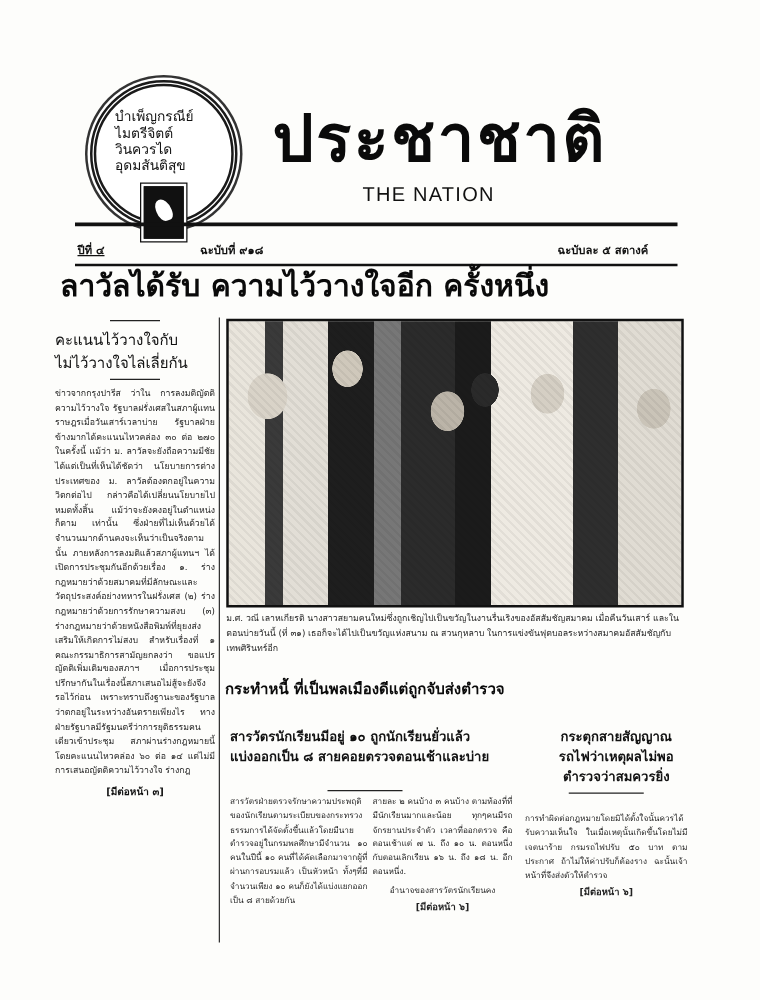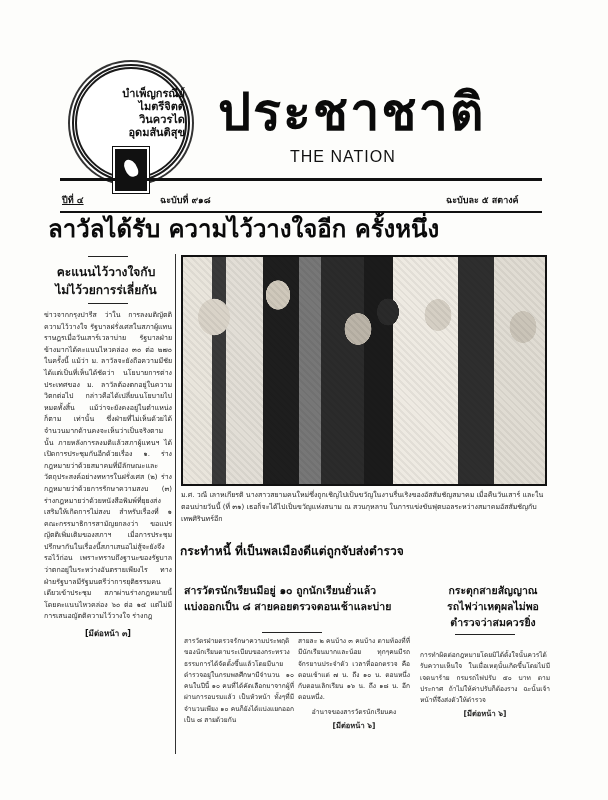--- a/index.html
+++ b/index.html
@@ -4,21 +4,21 @@
   <style>
     * { box-sizing: border-box; margin: 0; padding: 0; }
     html, body { width: 608px; height: 800px; background: #ffffff; overflow: hidden; }
     body { position: relative; font-family: "DejaVu Sans", sans-serif; color: #111; }
 
     .page { position: absolute; left: 0; top: 0; width: 608px; height: 800px; background: #fdfdfb; }
 
     
     .seal { position: absolute; left: 72px; top: 64px; width: 118px; height: 118px; border-radius: 50%;
             border: 5px double #1a1a1a; box-shadow: 0 0 0 2px #fff, 0 0 0 4px #333; background: #fff; }
-    .seal-text { position: absolute; left: 0; right: 0; top: 18px; text-align: right; font-weight: bold;
+    .seal-text { position: absolute; left: 15px; right: 0; top: 18px; text-align: left; font-weight: normal;
                  font-size: 11px; line-height: 13px; color: #111; }
     .seal-text div { white-space: nowrap; }
     .seal-emblem { position: absolute; left: 38px; top: 80px; width: 32px; height: 42px; background: #111;
                    border: 2px solid #111; box-shadow: 0 0 0 2px #fff, 0 0 0 3px #111; }
     .seal-emblem::after { content: ""; position: absolute; left: 8px; top: 8px; width: 12px; height: 18px;
                           background: #fff; border-radius: 40% 60% 30% 50%; transform: rotate(-20deg); }
 
     .title-thai { position: absolute; left: 218px; top: 82px; font-family: "DejaVu Serif", serif;
                   font-size: 52px; font-weight: bold; letter-spacing: 2px; color: #0a0a0a; line-height: 60px; }
     .title-en { position: absolute; left: 290px; top: 148px; font-family: "Liberation Sans", sans-serif;
@@ -33,21 +33,21 @@
     .dl-issue { left: 160px; }
     .dl-date { left: 248px; }
     .dl-price { left: 446px; }
 
     
     .headline { position: absolute; left: 48px; top: 213px; width: 520px; font-family: "DejaVu Serif", serif;
                 font-size: 24px; font-weight: bold; line-height: 32px; white-space: nowrap; letter-spacing: 0px; color: #0a0a0a; }
 
     
     .leftcol { position: absolute; left: 44px; top: 252px; width: 128px; }
-    .sub-head { font-size: 12px; font-weight: bold; text-align: center; line-height: 18px; padding-right: 4px; }
+    .sub-head { font-size: 12px; font-weight: normal; text-align: left; line-height: 18px; padding-right: 4px; }
     .sub-rule { width: 40px; height: 1px; background: #222; margin: 4px auto 6px; }
     .body-text { font-size: 7px; line-height: 11.6px; color: #222; text-align: justify; }
     .cont { font-size: 8px; font-weight: bold; text-align: center; margin-top: 4px; }
 
     .vrule { position: absolute; background: #333; width: 1px; }
     .vr-left { left: 175px; top: 254px; height: 500px; }
 
     
     .photo { position: absolute; left: 181px; top: 255px; width: 366px; height: 231px;
              background:
@@ -103,21 +103,21 @@
   <div class="dateline dl-year">ปีที่ ๔</div>
   <div class="dateline dl-issue">ฉะบับที่ ๙๑๘</div>
   <div class="dateline dl-price">ฉะบับละ ๕ สตางค์</div>
   <div class="rule rule-bottom"></div>
 
   <div class="headline">ลาวัลได้รับ ความไว้วางใจอีก ครั้งหนึ่ง</div>
 
   <div class="leftcol">
     <div class="sub-rule"></div>
     <div class="sub-head">คะแนนไว้วางใจกับ</div>
-    <div class="sub-head">ไม่ไว้วยการร่เลี่ยกัน</div>
+    <div class="sub-head">ไม่ไว้วางใจไล่เลี่ยกัน</div>
     <div class="sub-rule"></div>
     <div class="body-text">ข่าวจากกรุงปารีส ว่าใน การลงมติญัตติความไว้วางใจ รัฐบาลฝรั่งเศสในสภาผู้แทนราษฎรเมื่อวันเสาร์เวลาบ่าย รัฐบาลฝ่ายข้างมากได้คะแนนไหวคล่อง ๓๐ ต่อ ๒๗๐ ในครั้งนี้ แม้ว่า ม. ลาวัลจะยังถือความมีชัยได้แต่เป็นที่เห็นได้ชัดว่า นโยบายการต่างประเทศของ ม. ลาวัลต้องตกอยู่ในความวิตกต่อไป กล่าวคือได้เปลี่ยนนโยบายไปหมดทั้งสิ้น แม้ว่าจะยังคงอยู่ในตำแหน่งก็ตาม เท่านั้น ซึ่งฝ่ายที่ไม่เห็นด้วยได้จำนวนมากด้านคงจะเห็นว่าเป็นจริงตามนั้น ภายหลังการลงมติแล้วสภาผู้แทนฯ ได้เปิดการประชุมกันอีกด้วยเรื่อง ๑. ร่างกฎหมายว่าด้วยสมาคมที่มีลักษณะและวัตถุประสงค์อย่างทหารในฝรั่งเศส (๒) ร่างกฎหมายว่าด้วยการรักษาความสงบ (๓) ร่างกฎหมายว่าด้วยหนังสือพิมพ์ที่ยุยงส่งเสริมให้เกิดการไม่สงบ สำหรับเรื่องที่ ๑ คณะกรรมาธิการสามัญยกลงว่า ขอแปรญัตติเพิ่มเติมของสภาฯ เมื่อการประชุมปรึกษากันในเรื่องนี้สภาเสนอไม่สู้จะยังจึงรอไว้ก่อน เพราะทราบถึงฐานะของรัฐบาลว่าตกอยู่ในระหว่างอันตรายเพียงไร ทางฝ่ายรัฐบาลมีรัฐมนตรีว่าการยุติธรรมคนเดียวเข้าประชุม สภาผ่านร่างกฎหมายนี้โดยคะแนนไหวคล่อง ๖๐ ต่อ ๑๔ แต่ไม่มีการเสนอญัตติความไว้วางใจ ร่างกฎ</div>
     <div class="cont">[มีต่อหน้า ๓]</div>
   </div>
 
   <div class="vrule vr-left"></div>
 
   <div class="photo">
     <div class="photo-inner"></div>
   </div>

